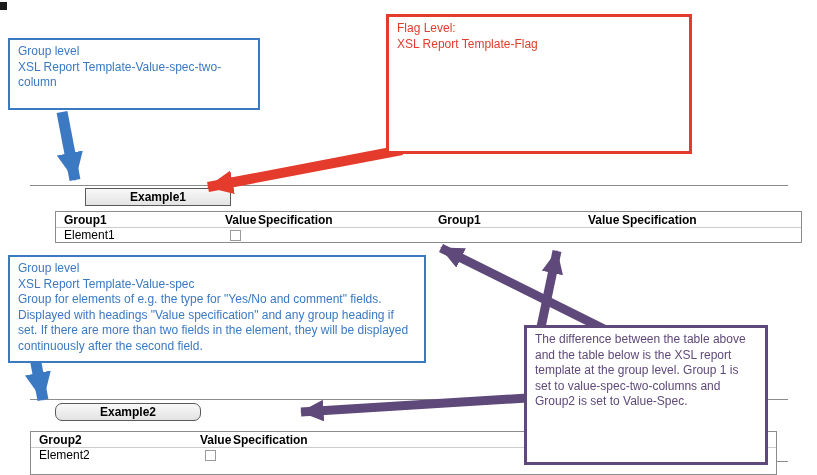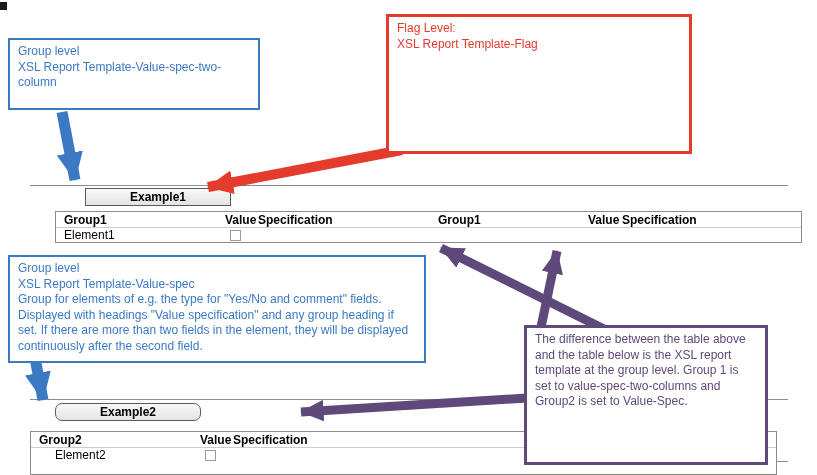--- a/index.html
+++ b/index.html
@@ -61,21 +61,21 @@
     <span class="checkbox" style="left:174px;top:18px;"></span>
   </div>
 
   <div class="group-header" style="left:55px;top:403px;width:144px;height:16px;border-radius:7px;">Example2</div>
 
   <div class="report-table" style="left:30px;top:423px;width:747px;height:44px;margin-top:8px;">
     <span class="cell hdr" style="left:8px;">Group2</span>
     <span class="cell hdr" style="left:169px;">Value</span>
     <span class="cell hdr" style="left:202px;">Specification</span>
     <div class="sep"></div>
-    <span class="cell body" style="left:24px;">Element2</span>
+    <span class="cell body" style="left:8px;">Element2</span>
     <span class="checkbox" style="left:174px;top:18px;"></span>
   </div>
 
   <svg class="overlay" width="817" height="475" viewBox="0 0 817 475">
     <defs>
       <marker id="mb" markerWidth="2.6" markerHeight="2.4" refX="2.5" refY="1.2" orient="auto">
         <path d="M0,0 L2.6,1.2 L0,2.4 Z" class="head-blue"></path>
       </marker>
       <marker id="mr" markerWidth="2.6" markerHeight="2.4" refX="2.5" refY="1.2" orient="auto">
         <path d="M0,0 L2.6,1.2 L0,2.4 Z" class="head-red"></path>

